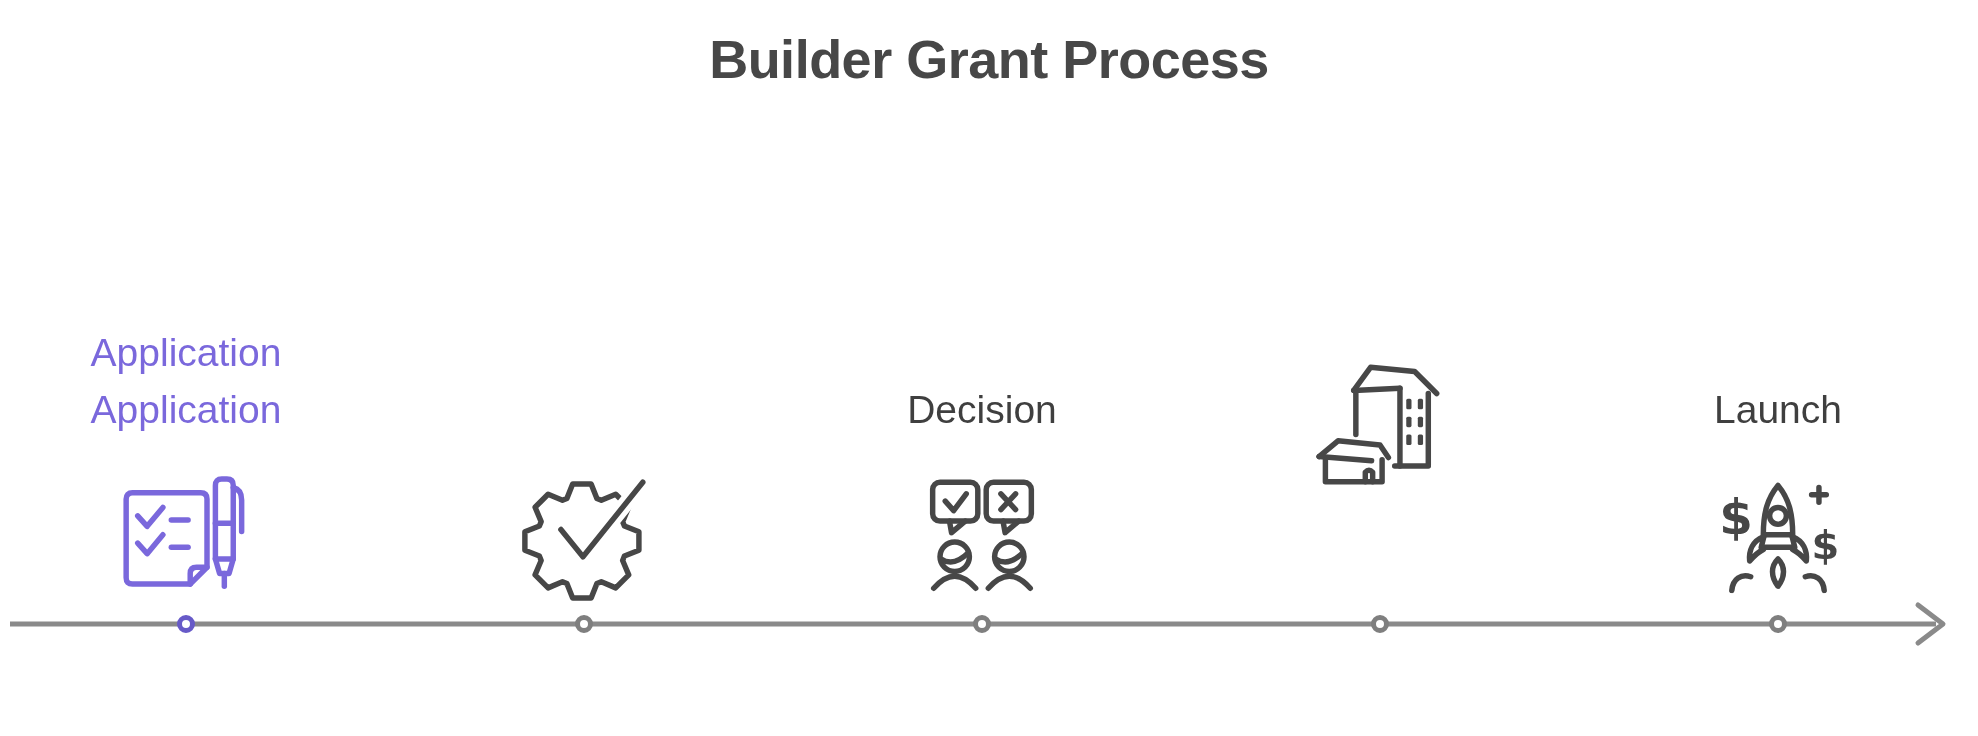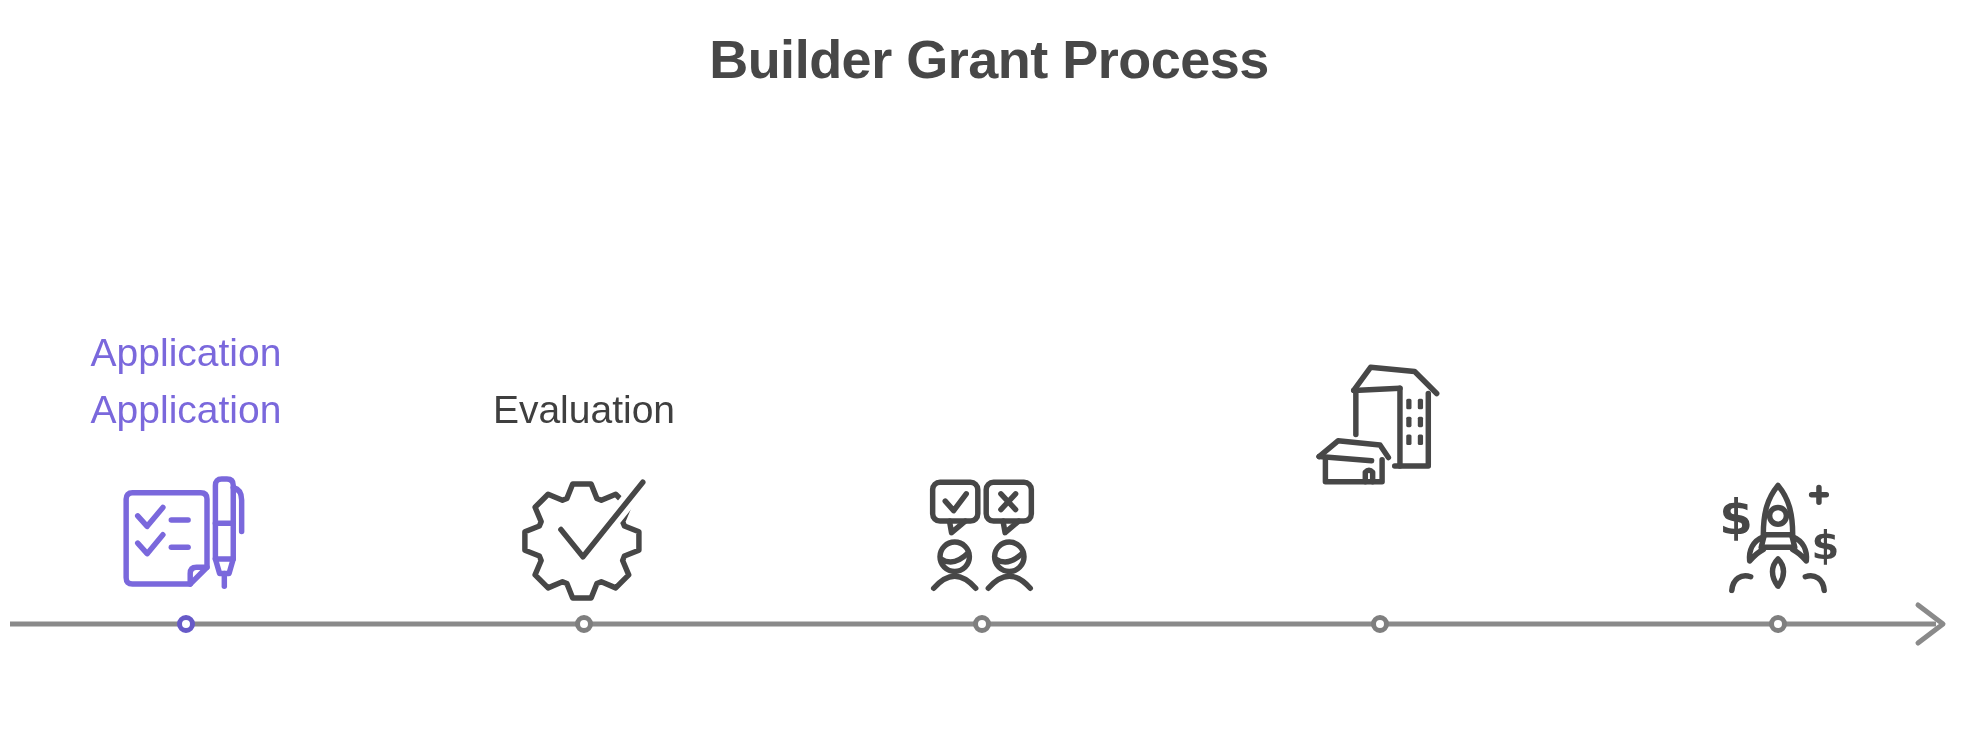--- a/index.html
+++ b/index.html
@@ -74,33 +74,33 @@
           <path class="ic" d="M88,44 H105"></path>
           <path class="ic" d="M105,10 Q113,12 113,22 V52"></path>
           <path class="ic" d="M88,78 H105 L101,92 H92 Z"></path>
           <path class="ic" d="M96.5,92 V104"></path>
         </svg>
       </div>
     </div>
 
     <div class="step">
       <div class="label">
-        <div class="line">Evaluation</div>
       </div>
       <div class="icon-wrap">
         <svg width="126" height="126" viewBox="0 0 120 120">
           <path id="gear-outline" class="ic" d="M43.7,20.5L49.2,6.7L66.8,6.7L72.3,20.5L76.5,22.2L90.2,16.4L102.6,28.8L96.8,42.5L98.5,46.7L112.3,52.2L112.3,69.8L98.5,75.3L96.8,79.5L102.6,93.2L90.2,105.6L76.5,99.8L72.3,101.5L66.8,115.3L49.2,115.3L43.7,101.5L39.5,99.8L25.8,105.6L13.4,93.2L19.2,79.5L17.5,75.3L3.7,69.8L3.7,52.2L17.5,46.7L19.2,42.5L13.4,28.8L25.8,16.4L39.5,22.2Z"></path>
           <path class="ic-erase" d="M38,50 L59,76 L116,5"></path>
           <path class="ic" d="M38,50 L59,76 L116,5"></path>
         </svg>
       </div>
     </div>
 
     <div class="step">
       <div class="label">
+        <div class="line">Decision</div>
       </div>
       <div class="icon-wrap">
         <svg width="126" height="126" viewBox="0 0 120 120">
           <rect class="ic" x="13" y="5" width="43" height="37" rx="7"></rect>
           <path class="ic" d="M29,42 L31,53 L44,42"></path>
           <path class="ic" d="M25,23 L33,32 L45,16"></path>
           <rect class="ic" x="64" y="5" width="43" height="37" rx="7"></rect>
           <path class="ic" d="M80,42 L82,53 L95,42"></path>
           <path class="ic" d="M78,16 L92,31 M92,16 L78,31"></path>
           <circle class="ic" cx="34" cy="76" r="14"></circle>
@@ -131,20 +131,21 @@
           <path class="ic" d="M2,91 L20,76 L60,80 L68,92"></path>
           <path class="ic" d="M2,91 L52,95"></path>
           <path class="ic" d="M8,94 V115 H62 V94"></path>
           <path class="ic" d="M46,115 V106 Q49.5,102 53,106 V115"></path>
         </svg>
       </div>
     </div>
 
     <div class="step">
       <div class="label">
+        <div class="line">Launch</div>
       </div>
       <div class="icon-wrap">
         <svg width="126" height="126" viewBox="0 0 120 120">
           <text class="glyph" x="4" y="54" font-size="46">$</text>
           <path class="ic" d="M99,10 V24 M92,17 H106"></path>
           <text class="glyph" x="92" y="78" font-size="38">$</text>
           <path class="ic" d="M60,8 C70,20 74,34 74,55 L46,55 C46,34 50,20 60,8 Z"></path>
           <circle class="ic" cx="60" cy="37" r="8"></circle>
           <path class="ic" d="M47,55 L44,67 H76 L73,55"></path>
           <path class="ic" d="M46,57 C36,61 32,70 33,80 C38,74 42,71 46,69"></path>

